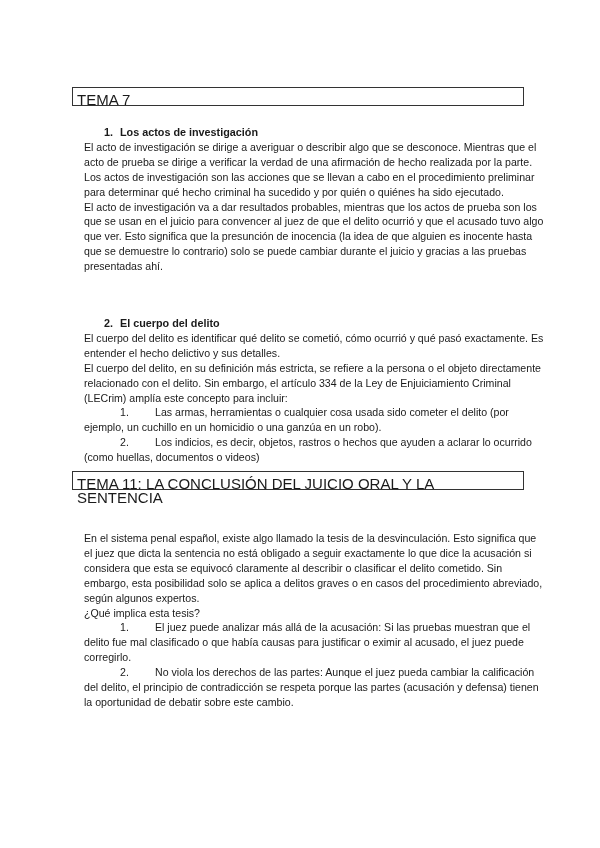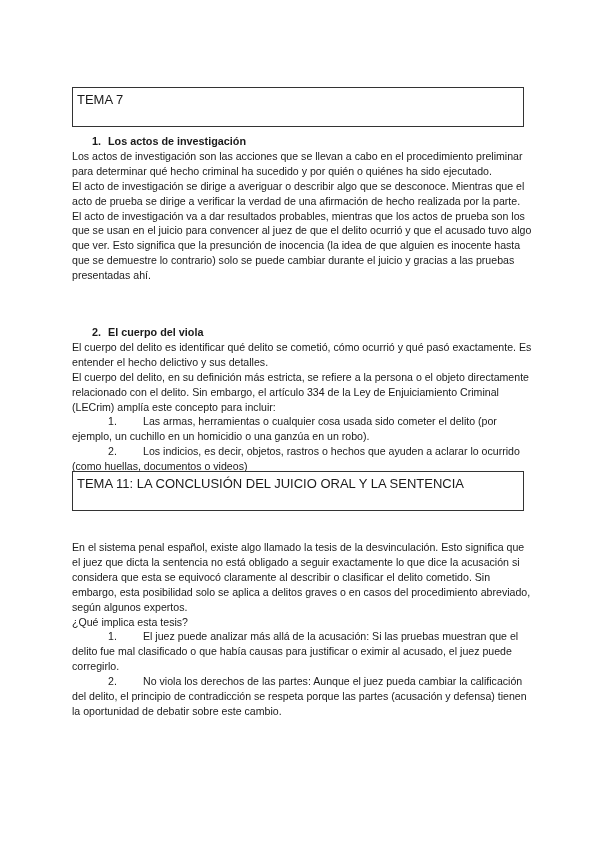--- a/index.html
+++ b/index.html
@@ -2,47 +2,47 @@
 <html><head>
   <meta charset="utf-8">
   <style>
     html, body { margin: 0; padding: 0; background: #ffffff; }
     body {
       width: 600px; height: 848px; position: relative; overflow: hidden;
       font-family: "Liberation Sans", sans-serif; color: #1a1a1a;
       font-size: 10.6px; line-height: 14.9px;
     }
     .tema-box {
-      position: absolute; left: 72px; width: 452px; height: 40px;
+      position: absolute; left: 72px; width: 452px; height: 19px;
       border: 1.5px solid #333; box-sizing: border-box;
-      padding: 5px 12px 0 4px; font-size: 13px; line-height: 14px;
+      padding: 5px 12px 0 4px; font-size: 15px; line-height: 14px;
     }
-    .block { position: absolute; left: 72px; width: 460px; margin-top: 9px; }
+    .block { position: absolute; left: 84px; width: 460px; }
     .heading { font-weight: bold; padding-left: 20px; margin: 0; font-size: 10.8px; }
     .heading .num { display: inline-block; width: 16px; }
     p { margin: 0; }
     .li-indent { padding-left: 0; }
     .li-indent .num { display: inline-block; margin-left: 36px; width: 35px; }
   </style>
 </head>
 <body>
 
 <div class="tema-box" style="top:87px;">
   <span>TEMA 7</span>
 </div>
 
 <div class="block" style="top:125px;">
   <p class="heading"><span class="num">1.</span><span>Los actos de investigación</span></p>
+  <p>El acto de investigación se dirige a averiguar o describir algo que se desconoce. Mientras que el acto de prueba se dirige a verificar la verdad de una afirmación de hecho realizada por la parte.</p>
   <p>Los actos de investigación son las acciones que se llevan a cabo en el procedimiento preliminar para determinar qué hecho criminal ha sucedido y por quién o quiénes ha sido ejecutado.</p>
-  <p>El acto de investigación se dirige a averiguar o describir algo que se desconoce. Mientras que el acto de prueba se dirige a verificar la verdad de una afirmación de hecho realizada por la parte.</p>
   <p>El acto de investigación va a dar resultados probables, mientras que los actos de prueba son los que se usan en el juicio para convencer al juez de que el delito ocurrió y que el acusado tuvo algo que ver. Esto significa que la presunción de inocencia (la idea de que alguien es inocente hasta que se demuestre lo contrario) solo se puede cambiar durante el juicio y gracias a las pruebas presentadas ahí.</p>
 </div>
 
 <div class="block" style="top:316px;">
-  <p class="heading"><span class="num">2.</span><span>El cuerpo del viola</span></p>
+  <p class="heading"><span class="num">2.</span><span>El cuerpo del delito</span></p>
   <p>El cuerpo del delito es identificar qué delito se cometió, cómo ocurrió y qué pasó exactamente. Es entender el hecho delictivo y sus detalles.</p>
   <p>El cuerpo del delito, en su definición más estricta, se refiere a la persona o el objeto directamente relacionado con el delito. Sin embargo, el artículo 334 de la Ley de Enjuiciamiento Criminal (LECrim) amplía este concepto para incluir:</p>
   <p class="li-indent"><span class="num">1.</span><span>Las armas, herramientas o cualquier cosa usada sido cometer el delito (por ejemplo, un cuchillo en un homicidio o una ganzúa en un robo).</span></p>
   <p class="li-indent"><span class="num">2.</span><span>Los indicios, es decir, objetos, rastros o hechos que ayuden a aclarar lo ocurrido (como huellas, documentos o videos)</span></p>
 </div>
 
 <div class="tema-box" style="top:471px;">
   <span>TEMA 11: LA CONCLUSIÓN DEL JUICIO ORAL Y LA SENTENCIA</span>
 </div>
 

